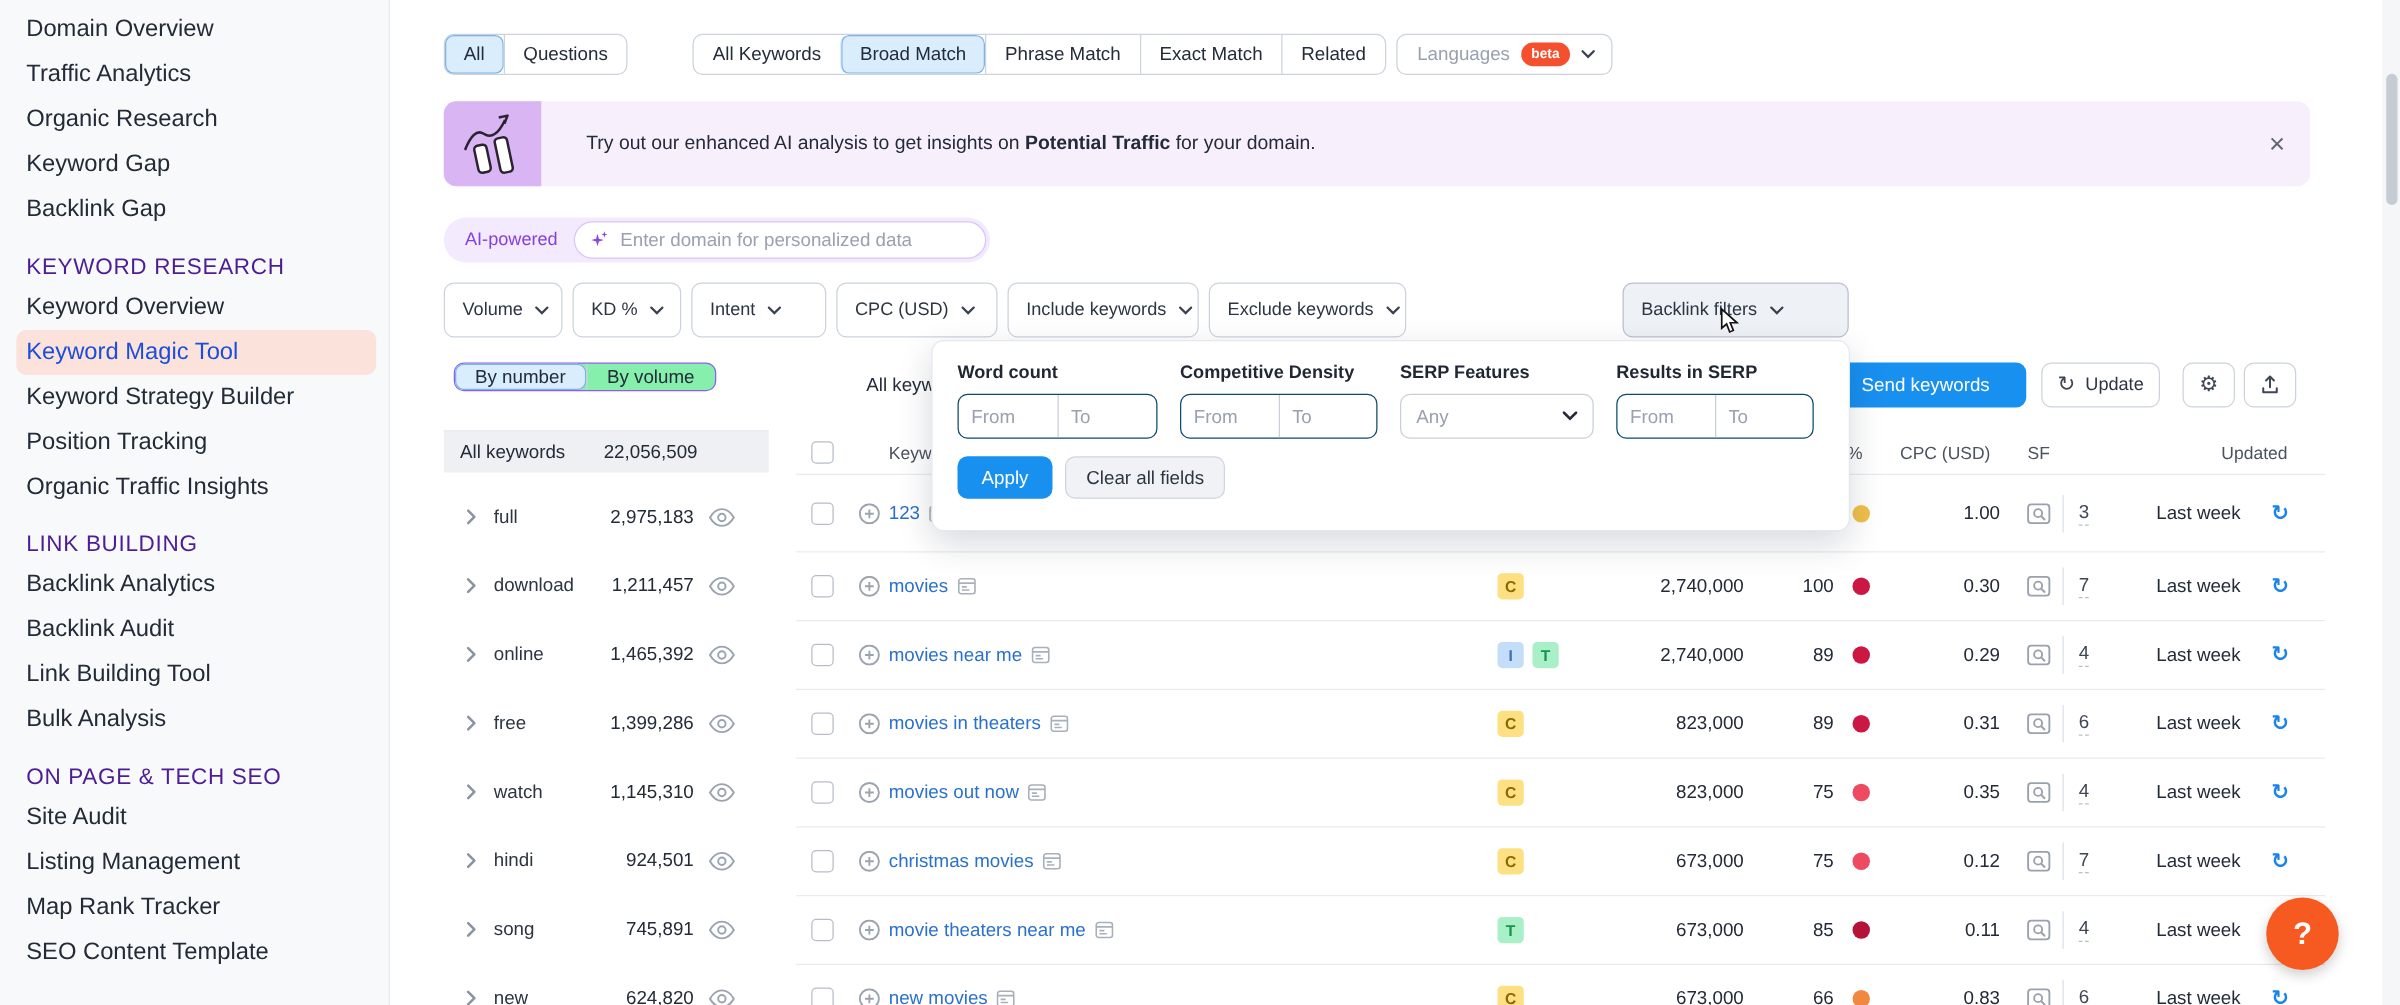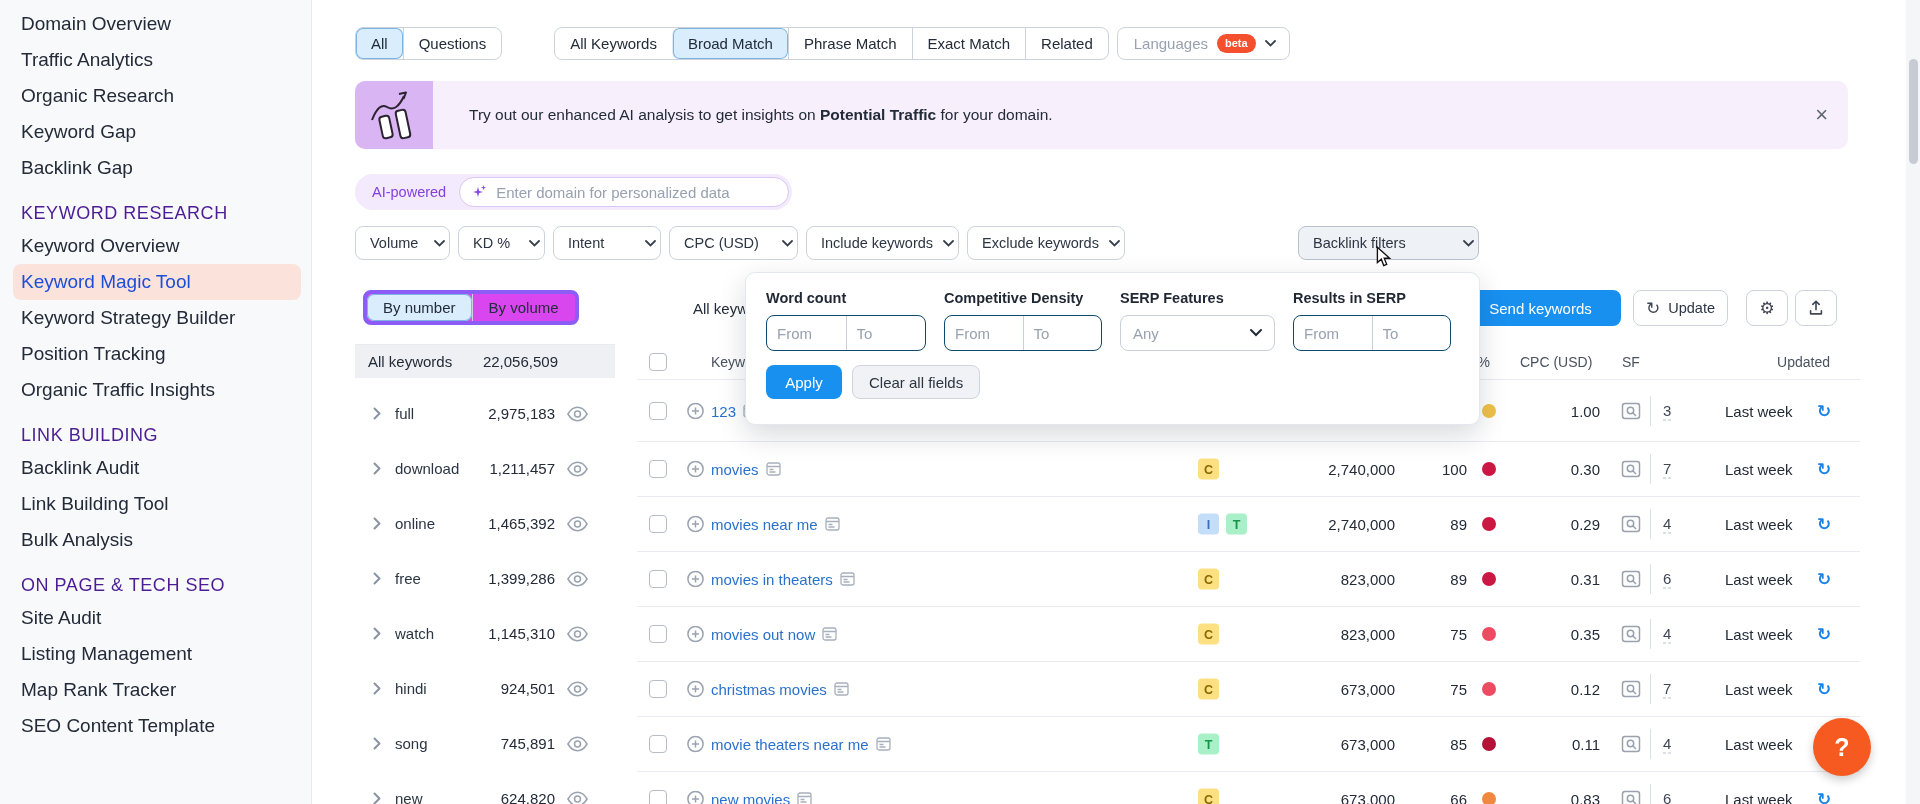--- a/index.html
+++ b/index.html
@@ -27,25 +27,25 @@
   .banner-text{margin-left:36px;font-size:15.5px}
   .banner-close{position:absolute;right:20px;top:50%;transform:translateY(-50%);font-size:22px;line-height:1;color:#5f6672;cursor:pointer}
   
   .ai-row{position:absolute;left:43px;top:174px;height:36px;background:#f3eafd;border-radius:18px;display:flex;align-items:center;padding-right:3px}
   .ai-label{padding:0 13px 0 17px;color:#8440e0;font-size:14.5px}
   .ai-input{width:330px;height:30px;background:#fff;border:1px solid #d9c6f7;border-radius:15px;display:flex;align-items:center;gap:8px;padding:0 12px}
   input{border:none;outline:none;font-size:15px;color:#232b38;background:transparent;width:100%}
   input::placeholder{color:#98a1b0}
   
   .filters{position:absolute;left:43px;top:226px;display:flex;gap:8px}
-  .fbtn{height:34px;border:1px solid #ccd3dd;border-radius:8px;background:#fff;display:flex;align-items:center;justify-content:space-between;gap:10px;padding:0 4px 0 14px;font-size:14.5px;color:#2c3542;cursor:pointer;white-space:nowrap}
+  .fbtn{height:44px;border:1px solid #ccd3dd;border-radius:8px;background:#fff;display:flex;align-items:center;gap:10px;padding:0 4px 0 14px;font-size:14.5px;color:#2c3542;cursor:pointer;white-space:nowrap}
   .w-volume{min-width:95px}.w-kd{min-width:87px}.w-intent{min-width:108px}.w-cpc{min-width:129px}.w-inc{min-width:131px}.w-exc{min-width:131px}
   .adv{position:absolute;left:986px;top:226px;min-width:181px;background:#eef1f5;border-color:#b9c1cd}
   
-  .toggle{position:absolute;left:51px;top:290px;display:flex;border:4px solid #8b5cf6;border-radius:8px;height:35px;background:#d946ef;z-index:2}
+  .toggle{position:absolute;left:51px;top:290px;display:flex;border:1px solid #8b5cf6;border-radius:8px;height:23px;background:#86efac;z-index:2}
   .tseg{padding:0 16px;display:flex;align-items:center;font-size:15px;color:#232c39;cursor:pointer}
   .tseg+.tseg{border-left:1px solid #ccd3dd}
   .tseg.sel{background:#d9edfc;box-shadow:inset 0 0 0 1px #7db4e4;border-radius:7px;border-left-color:transparent}
   .table-title{position:absolute;left:381px;top:300px;font-size:15px;z-index:1}
   .send{position:absolute;left:1148px;top:290px;width:161px;height:36px;background:#1890f0;color:#fff;font-size:15px;font-weight:normal;border:none;border-radius:8px;display:flex;align-items:center;justify-content:center;z-index:3;cursor:pointer}
   .update{position:absolute;left:1321px;top:290px;width:95px;height:36px;border:1px solid #ccd3dd;background:#fff;border-radius:8px;display:flex;align-items:center;justify-content:center;gap:8px;font-size:14.5px;color:#2c3542;z-index:2;cursor:pointer}
   .iconbtn{position:absolute;top:290px;width:42px;height:36px;border:1px solid #ccd3dd;border-radius:8px;background:#fff;display:flex;align-items:center;justify-content:center;z-index:2;cursor:pointer}
   .gearb{left:1434px}.expb{left:1483px}
   .dkicon{font-family:"DejaVu Sans",sans-serif;font-size:17px;color:#3f4654;line-height:1}
   
@@ -109,20 +109,21 @@
     <div class="nav-item">Organic Research</div>
     <div class="nav-item">Keyword Gap</div>
     <div class="nav-item">Backlink Gap</div>
     <div class="nav-title">KEYWORD RESEARCH</div>
     <div class="nav-item">Keyword Overview</div>
     <div class="nav-item active">Keyword Magic Tool</div>
     <div class="nav-item">Keyword Strategy Builder</div>
     <div class="nav-item">Position Tracking</div>
     <div class="nav-item">Organic Traffic Insights</div>
     <div class="nav-title">LINK BUILDING</div>
+    <div class="nav-item">Backlink Analytics</div>
     <div class="nav-item">Backlink Audit</div>
     <div class="nav-item">Link Building Tool</div>
     <div class="nav-item">Bulk Analysis</div>
     <div class="nav-title">ON PAGE &amp; TECH SEO</div>
     <div class="nav-item">Site Audit</div>
     <div class="nav-item">Listing Management</div>
     <div class="nav-item">Map Rank Tracker</div>
     <div class="nav-item">SEO Content Template</div>
   </nav>
 

